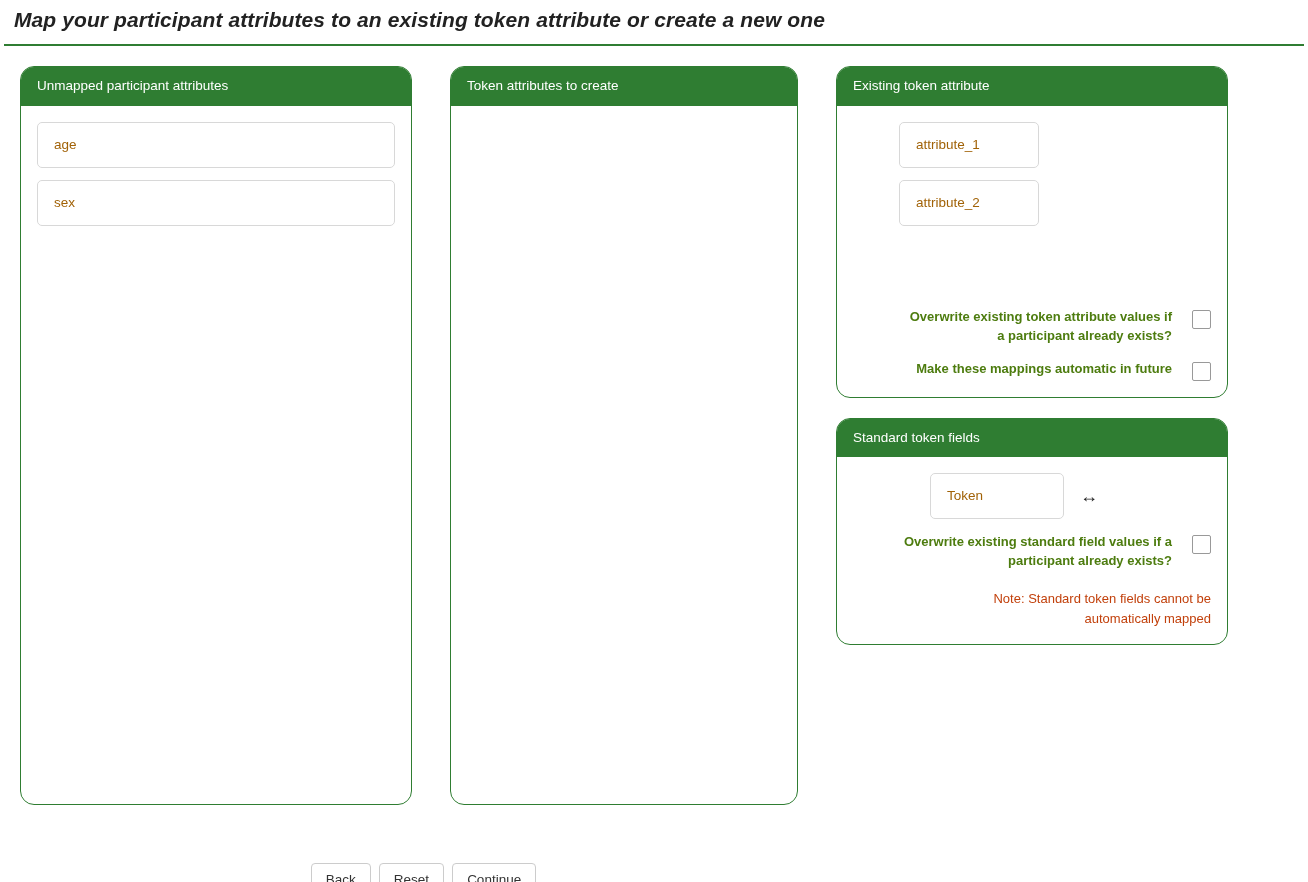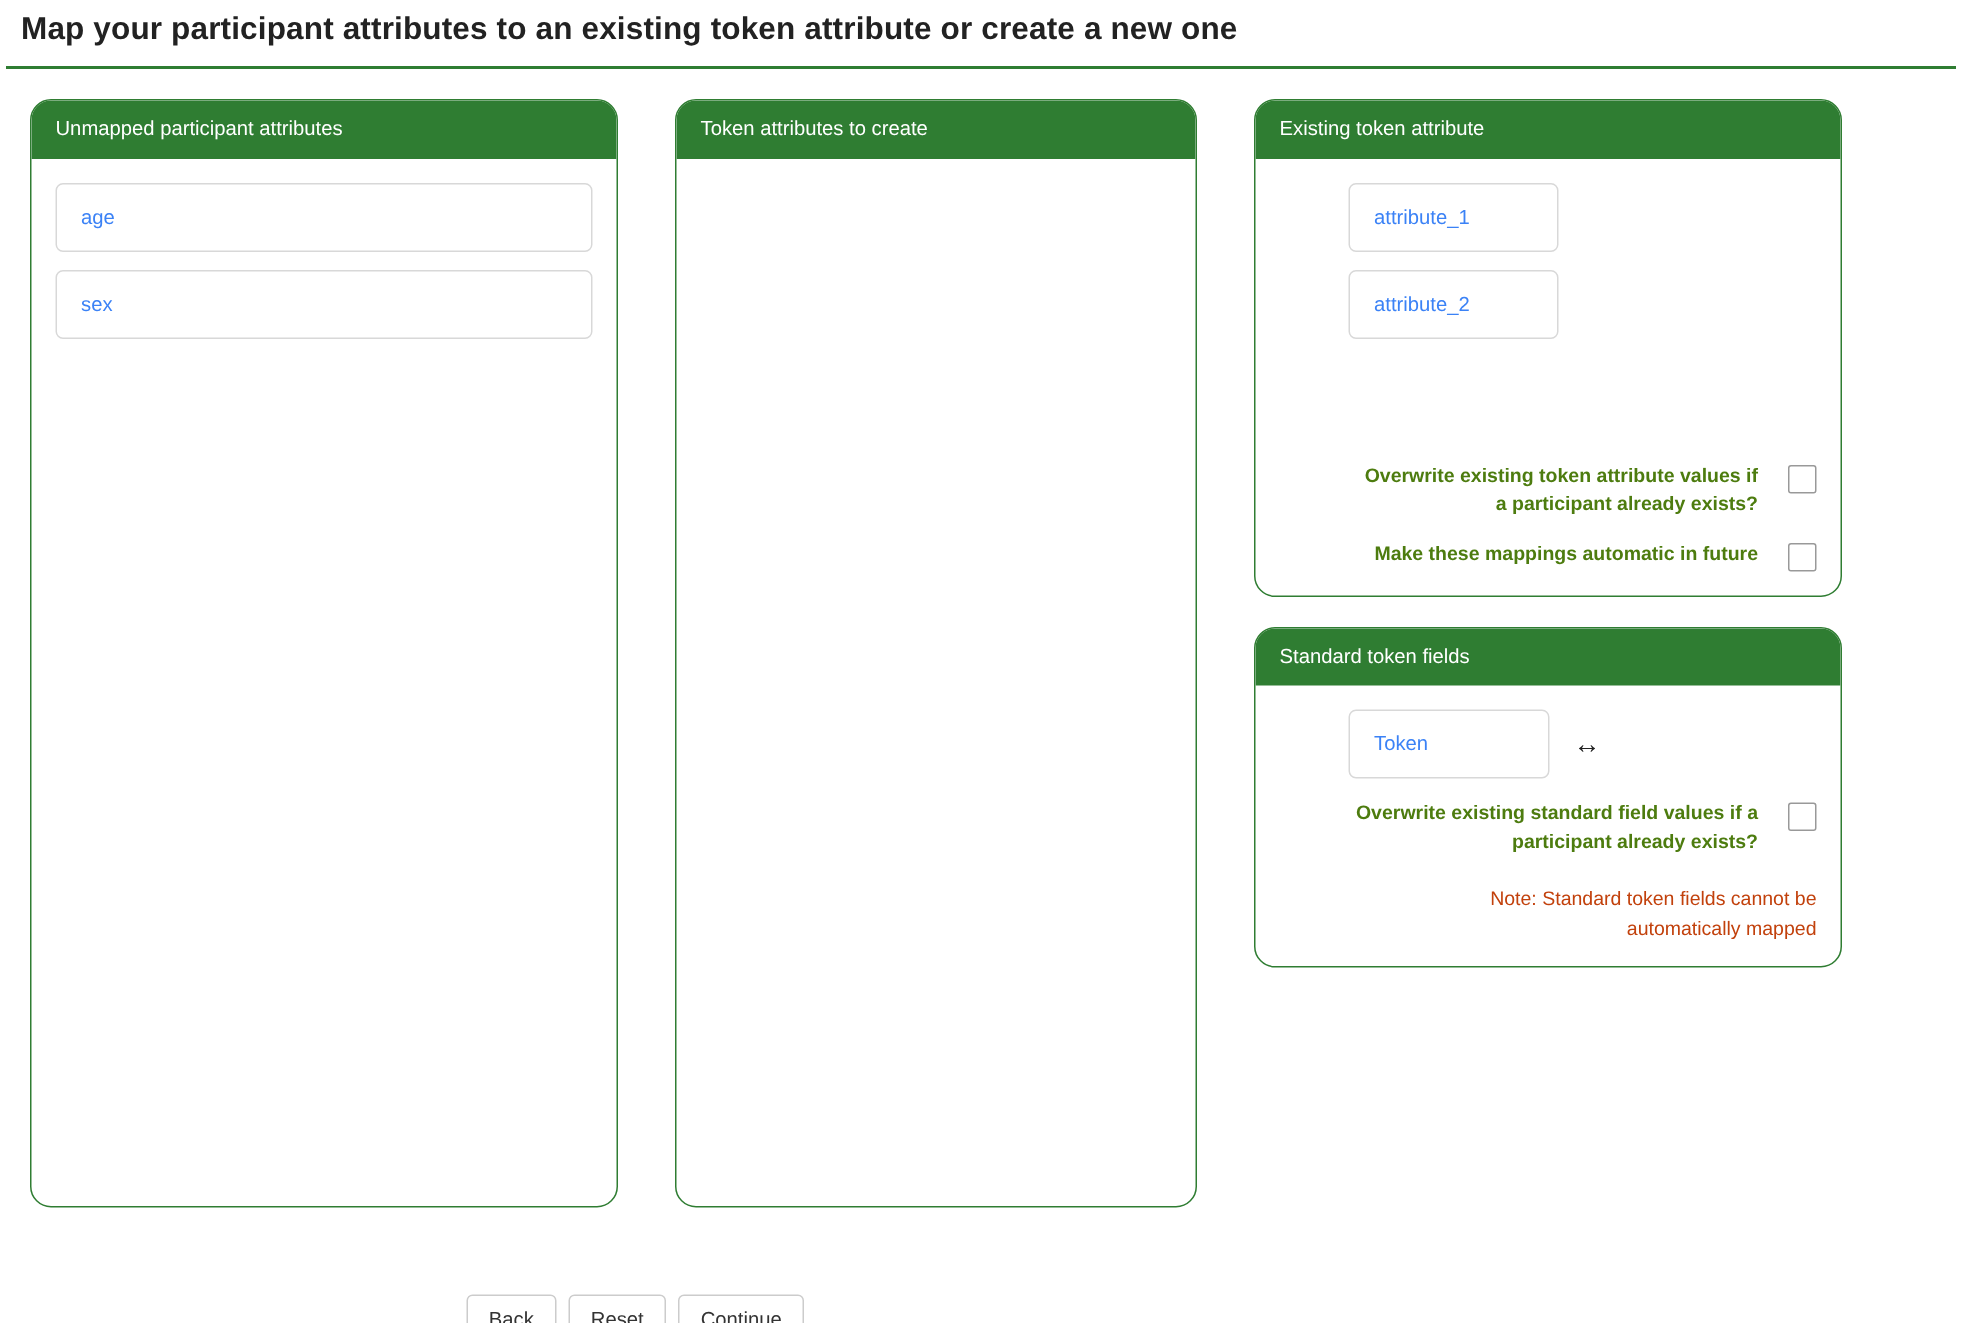--- a/index.html
+++ b/index.html
@@ -14,20 +14,21 @@
     color: #333333;
     overflow: hidden;
     position: relative;
   }
 
   
   .page-header {
     padding: 8px 0 12px 10px;
     border-bottom: 2px solid #2f7d32;
     margin: 0 4px 0 4px;
+    font-style: italic;
   }
   .page-title {
     font-size: 21px;
     font-weight: bold;
     color: #222222;
     letter-spacing: 0.1px;
   }
 
   
   .columns {
@@ -63,21 +64,21 @@
 
   .tall-body { height: 698px; }
 
   
   .chip {
     border: 1px solid #d8d8d8;
     border-radius: 5px;
     background: #ffffff;
     padding: 14px 24px 15px 16px;
     font-size: 13.5px;
-    color: #3b82f6;
+    color: #a16207;
     margin-bottom: 12px;
     cursor: move;
     box-sizing: border-box;
   }
   .chip-narrow {
     width: 140px;
     margin-left: 46px;
   }
 
   
@@ -108,21 +109,21 @@
   }
 
   .spacer-56 { height: 56px; }
 
   
   .std-row {
     display: flex;
     align-items: center;
     margin-left: 46px;
   }
-  .std-row .chip { margin-bottom: 0; width: 134px; }
+  .std-row .chip { margin-bottom: 0; width: 134px; margin-left: 31px; }
   .arrow-icon {
     font-size: 18px;
     color: #222222;
     margin-left: 16px;
     line-height: 1;
   }
 
   .note {
     font-size: 13px;
     color: #c2410c;

